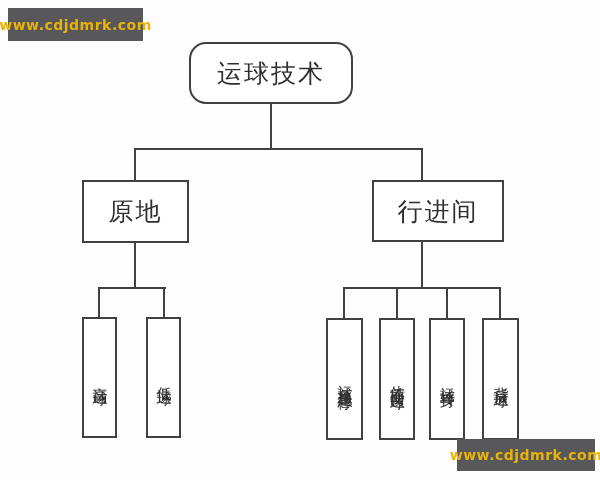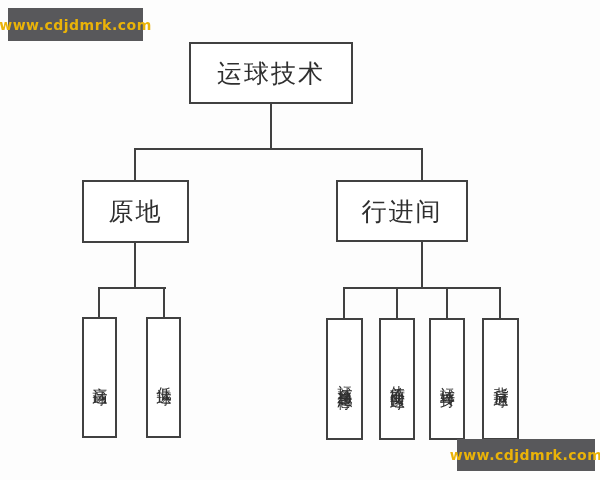--- a/index.html
+++ b/index.html
@@ -47,24 +47,24 @@
     font-size: 14px;
     font-weight: bold;
     display: flex;
     align-items: center;
     justify-content: center;
     letter-spacing: 0.5px;
     z-index: 5;
   }
 
   
-  #root-box   { left: 189px; top: 42px;  width: 164px; height: 62px; }
+  #root-box   { left: 189px; top: 42px;  width: 164px; height: 62px; border-radius: 17px; }
   
   #branch-left  { left: 82px;  top: 180px; width: 107px; height: 63px; }
-  #branch-right { left: 336px; top: 180px; width: 132px; height: 62px; }
+  #branch-right { left: 372px; top: 180px; width: 132px; height: 62px; }
   
   #leaf-a { left: 82px;  top: 317px; width: 35px; height: 121px; }
   #leaf-b { left: 146px; top: 317px; width: 35px; height: 121px; }
   #leaf-c { left: 326px; top: 318px; width: 37px; height: 122px; }
   #leaf-d { left: 379px; top: 318px; width: 36px; height: 122px; }
   #leaf-e { left: 429px; top: 318px; width: 36px; height: 122px; }
   #leaf-f { left: 482px; top: 318px; width: 37px; height: 122px; }
 
   
   #v-root      { left: 270px; top: 104px; width: 2px;   height: 46px; }

